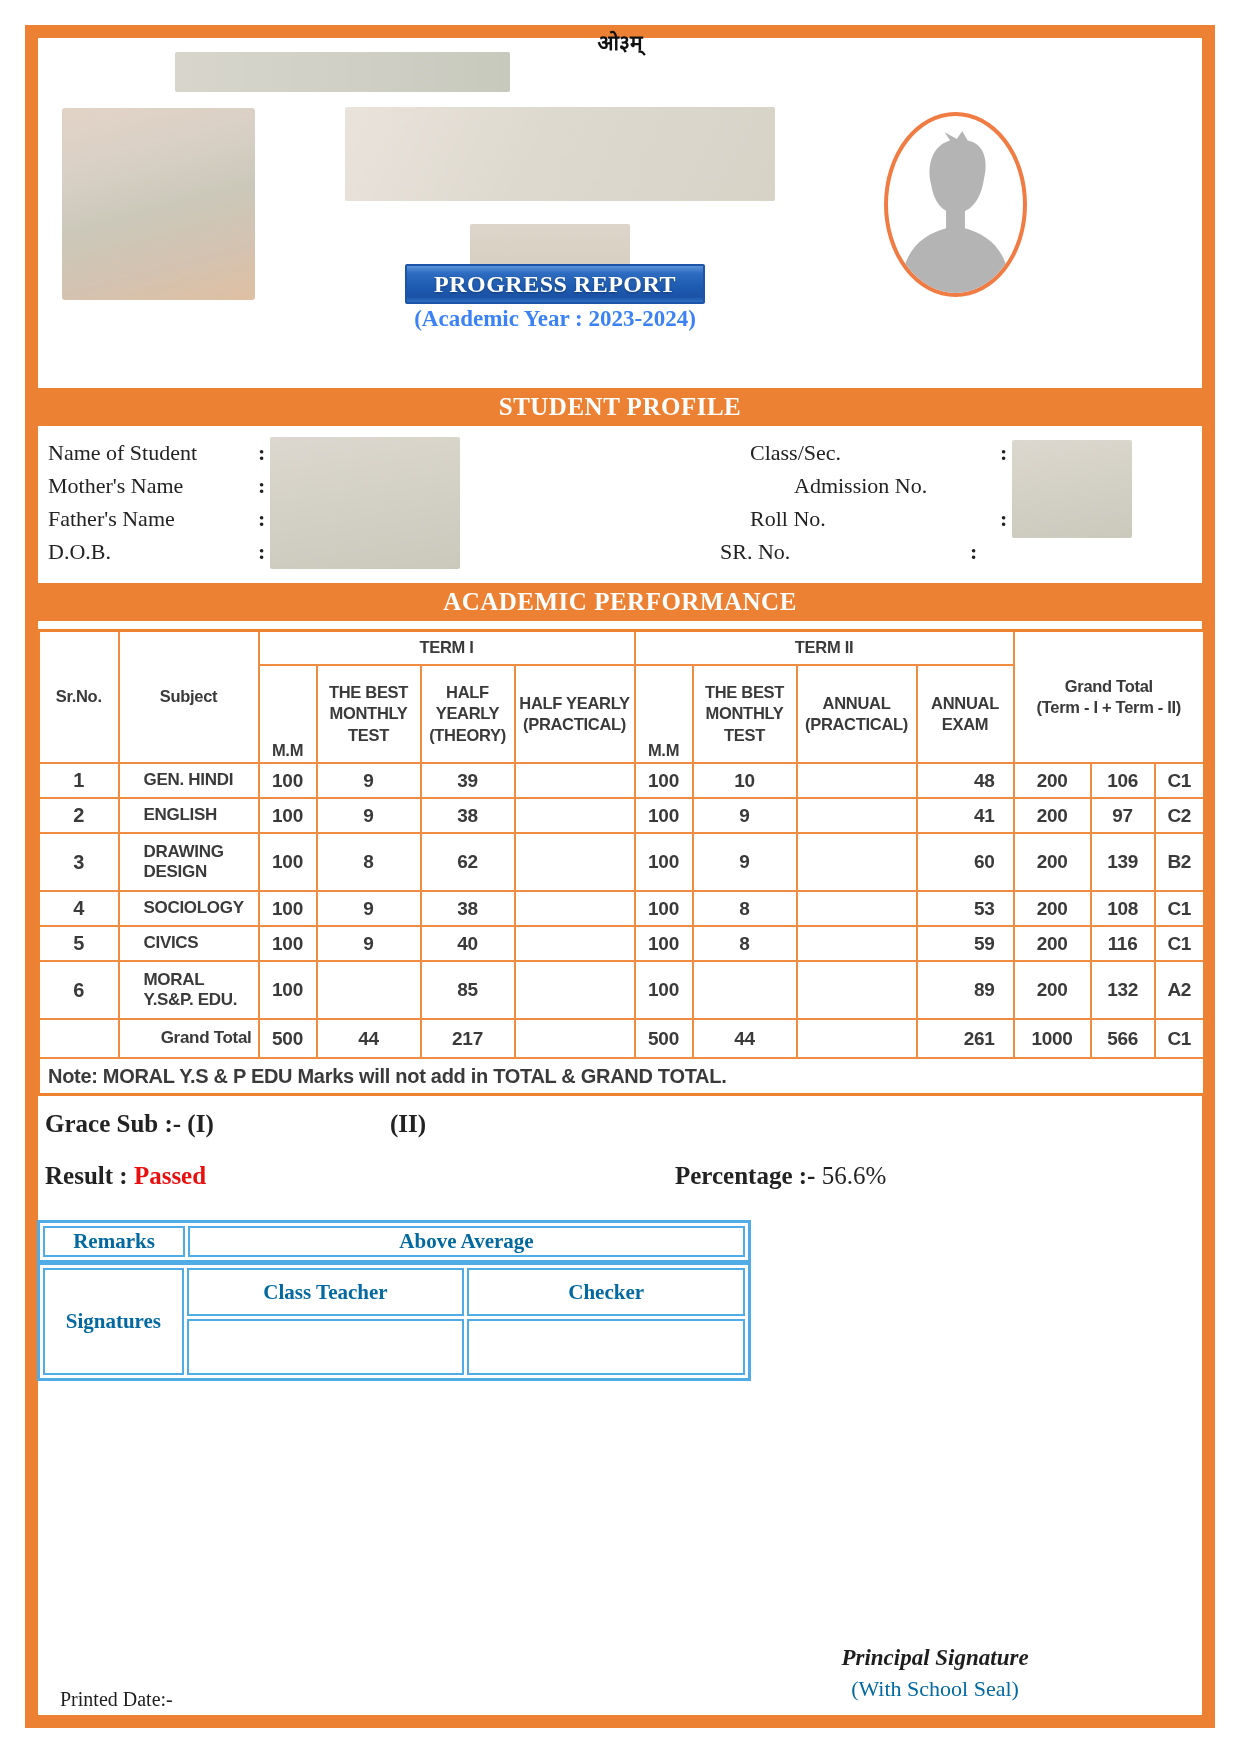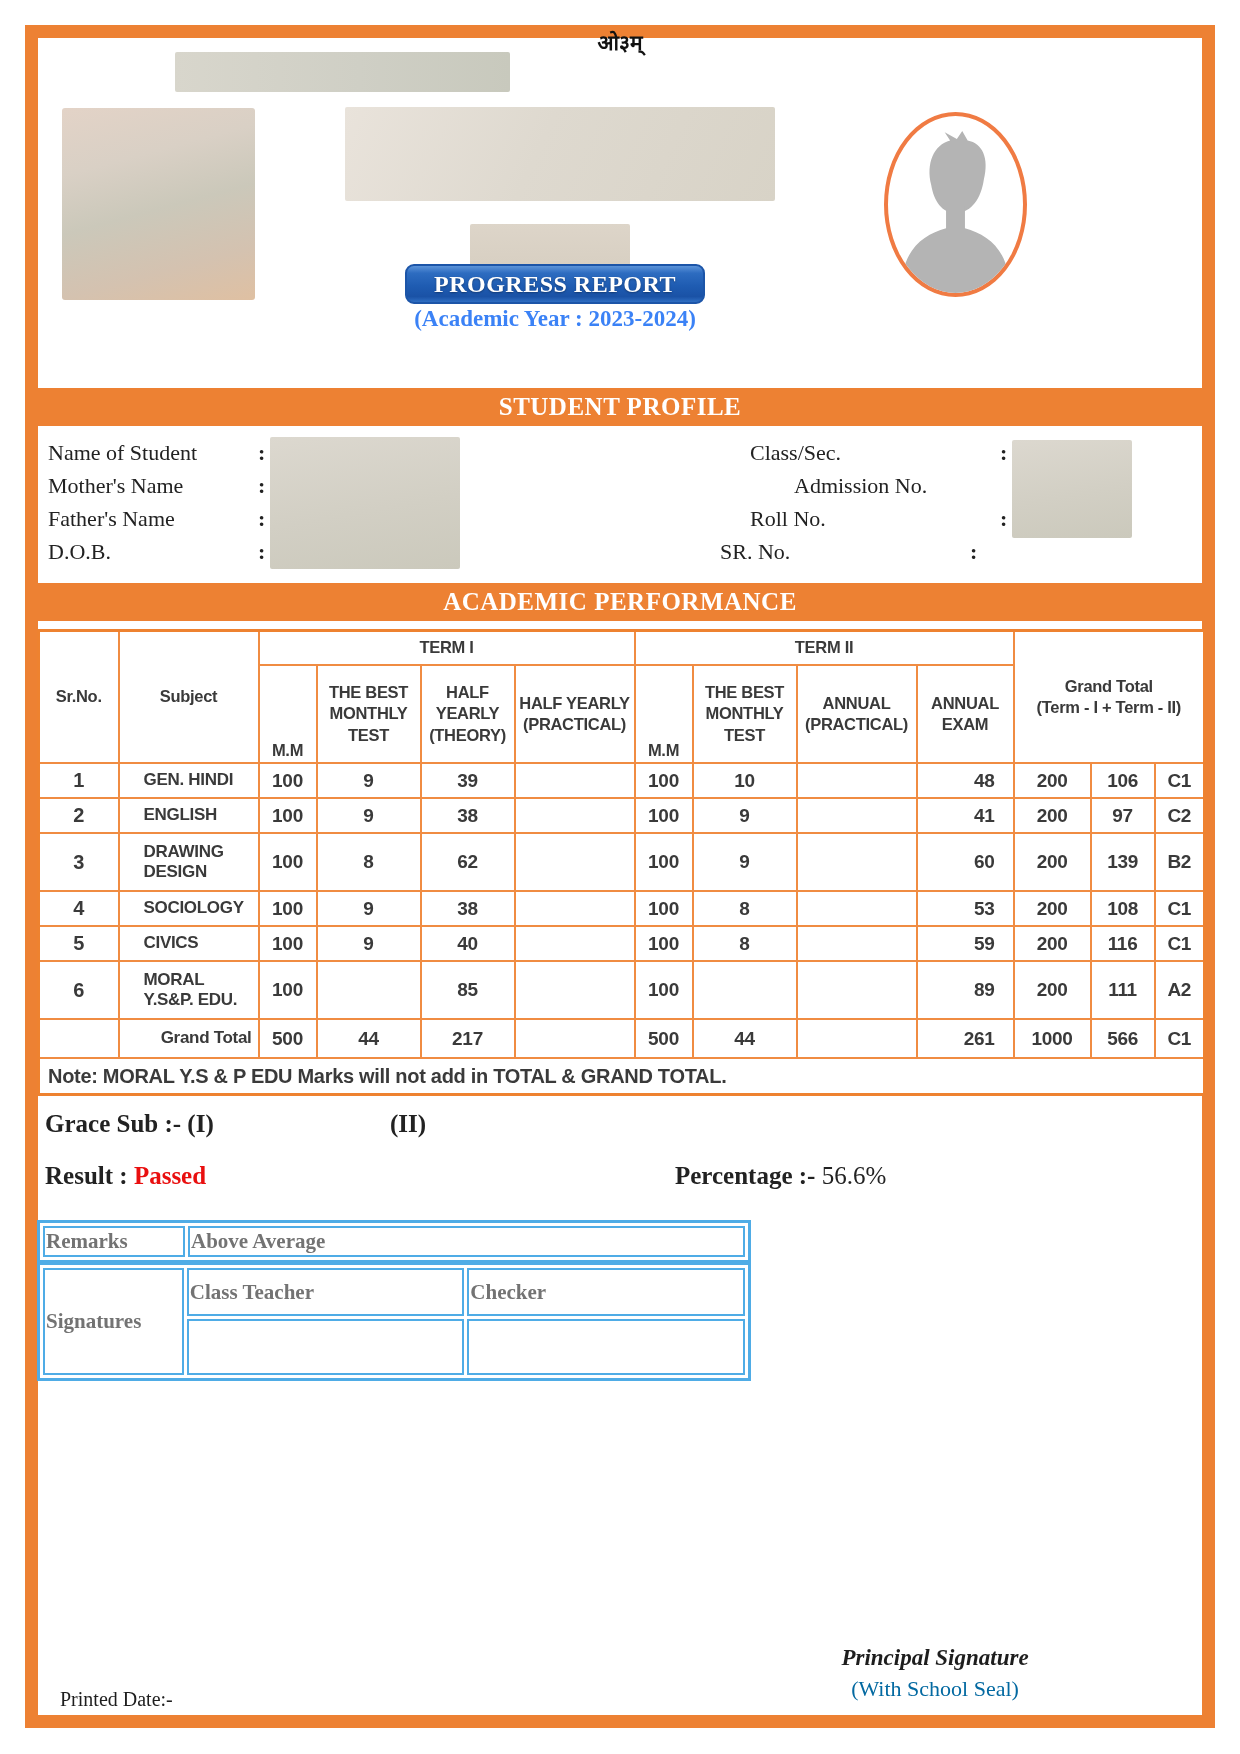--- a/index.html
+++ b/index.html
@@ -19,21 +19,21 @@
              background:linear-gradient(90deg,#d8d6cc,#cfcfc5 55%,#c8c9bd)}
   .college-title{font-size:47px;font-weight:bold;color:#1c1c1c;letter-spacing:-1px;
                  -webkit-text-stroke:1.3px #1c1c1c;line-height:1;padding-left:2px;
                  font-family:"Liberation Serif",serif}
   .logo-blur{left:62px;top:108px;width:193px;height:192px;border-radius:3px;
              background:linear-gradient(165deg,#e3d3c7 0%,#d9d0c5 28%,#cbc8ba 52%,#d4c2b0 78%,#dfc0a2 100%)}
   .addr-blur{left:345px;top:107px;width:430px;height:94px;border-radius:2px;
              background:linear-gradient(115deg,#e9e3db 0%,#ded9cf 45%,#d8d3c7 100%)}
   .small-blur{left:470px;top:224px;width:160px;height:68px;border-radius:2px;
               background:linear-gradient(180deg,#ddd5c9,#d4ccbe)}
-  .report-btn{left:405px;top:264px;width:300px;height:40px;border-radius:9px;
+  .report-btn{left:405px;top:264px;width:300px;height:40px;border-radius:2px;
               background:linear-gradient(180deg,#5b93d9 0%,#2d6cc0 20%,#1f5cb2 55%,#1a52a6 85%,#2f6ec2 100%);
               border:2px solid #1c55a8;box-sizing:border-box;
               display:flex;align-items:center;justify-content:center}
   .report-btn span{color:#fff;font-size:24px;font-weight:bold;letter-spacing:.5px;
                    text-shadow:0 1px 2px rgba(0,0,0,.35)}
   .acad-year{left:355px;top:306px;width:400px;text-align:center;
              font-size:23px;font-weight:bold;color:#3b82f6}
   .photo{left:884px;top:112px;width:143px;height:185px;border-radius:50%;
          border:4px solid #F07B43;overflow:hidden;background:#fff;box-sizing:border-box}
   .photo svg{position:absolute;left:0;bottom:0;width:100%;height:100%}
@@ -75,22 +75,22 @@
                font-size:20px !important;height:26px !important}
 
   
   .bold-line{position:absolute;font-size:25px;font-weight:bold;color:#222;white-space:nowrap}
   .red{color:#E90F0F}
   .normal{font-weight:normal}
 
   
   .blue-table{position:absolute;border:3px solid #4FACE6;background:#fff}
   .blue-table table{border-collapse:separate;border-spacing:3px;width:100%}
-  .blue-table td{border:2px solid #4FACE6;font-size:21px;font-weight:bold;color:#737373;
-                 text-align:left;font-family:"Liberation Serif",serif}
+  .blue-table td{border:2px solid #4FACE6;font-size:21px;font-weight:bold;color:#0369a1;
+                 text-align:center;font-family:"Liberation Serif",serif}
   .rem-label{width:136px}
   .sig-label{width:136px}
   .sig-head{height:42px}
   .sig-empty{height:50px}
 
   
   .principal{left:770px;top:1645px;width:330px;text-align:center;position:absolute;
              font-size:23px;font-weight:bold;font-style:italic;color:#1e1e1e}
   .seal{left:770px;top:1676px;width:330px;text-align:center;position:absolute;
         font-size:22px;color:#0369a1}
@@ -273,21 +273,21 @@
 Y.S&amp;P. EDU.</td>
           <td class="c-2">100</td>
           <td class="c-3"></td>
           <td class="c-4">85</td>
           <td class="c-5"></td>
           <td class="c-6">100</td>
           <td class="c-7"></td>
           <td class="c-8"></td>
           <td class="c-9">89</td>
           <td class="c-10">200</td>
-          <td class="c-11">111</td>
+          <td class="c-11">132</td>
           <td class="c-12">A2</td>
         </tr>
         <tr class="total">
           <td class="c-0"></td>
           <td class="c-1">Grand Total</td>
           <td class="c-2">500</td>
           <td class="c-3">44</td>
           <td class="c-4">217</td>
           <td class="c-5"></td>
           <td class="c-6">500</td>

